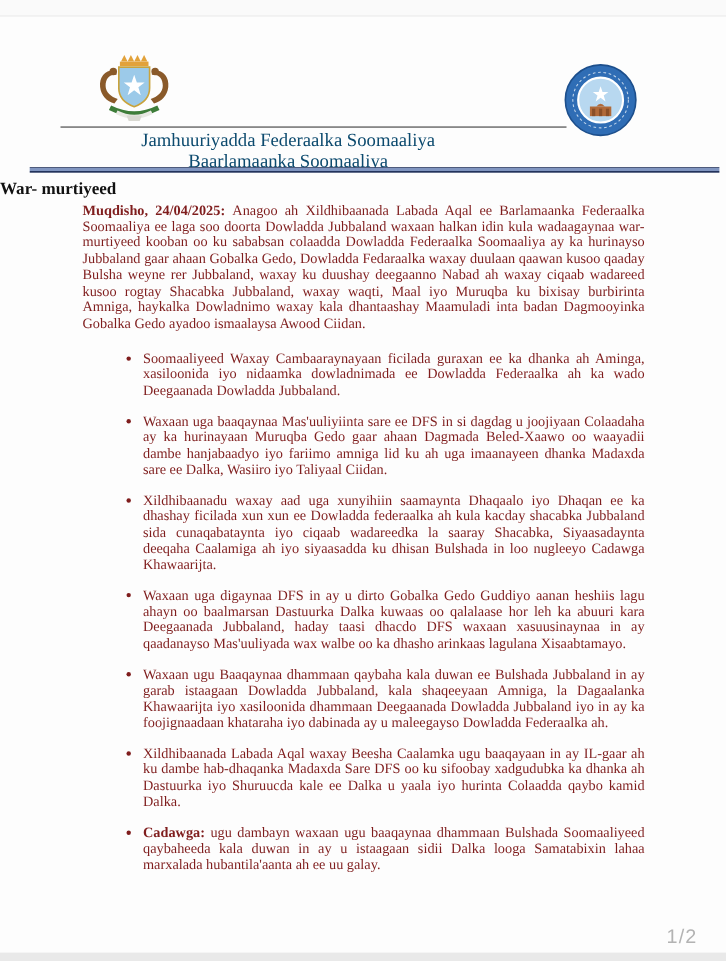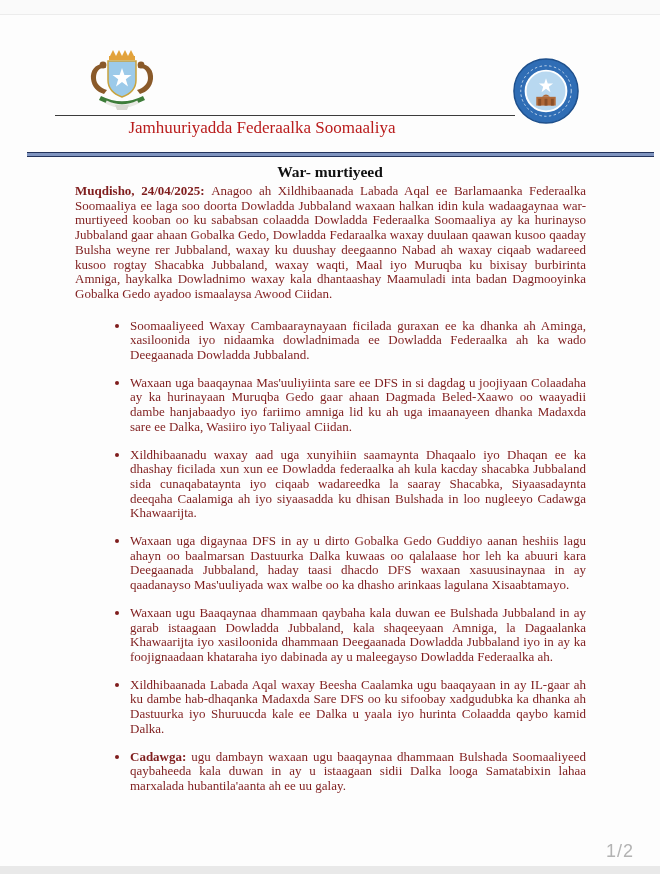--- a/index.html
+++ b/index.html
@@ -27,34 +27,34 @@
     font-size: 18px; color: #b3b3b3; letter-spacing: 1px; text-align: center;
   }
   .arms { position: absolute; left: 72px; top: 50px; }
   .seal { position: absolute; left: 512px; top: 57px; }
   .thin-rule {
     position: absolute; left: 55px; top: 115px; width: 460px;
     border-top: 1.5px solid #3c3c3c;
   }
   .org-line1, .org-line2 {
     position: absolute; left: 0; width: 524px; text-align: center;
-    font-size: 17px; line-height: 19px; color: #b91c1c;
+    font-size: 17px; line-height: 19px; color: #0c4a6e;
   }
   .org-line1 { top: 118px; }
   .org-line2 { top: 137px; }
   .blue-rule {
     position: absolute; top: 152px; left: 27px; width: 627px; height: 5px;
     background: linear-gradient(to bottom,
       #23335c 0%, #23335c 22%,
       #8095c0 22%, #8095c0 78%,
       #23335c 78%, #23335c 100%);
   }
   .doc-title {
     position: absolute; top: 163px; left: 0; width: 660px;
-    text-align: center; font-weight: bold; font-size: 15.5px;
+    text-align: left; font-weight: bold; font-size: 15.5px;
     color: #111;
   }
   .body-text {
     position: absolute; top: 184px; left: 75px; width: 511px;
     font-size: 13px; line-height: 14.7px; text-align: justify;
     color: #7f1d1d;
   }
   .intro { margin: 0; }
   .lead { font-weight: bold; }
   ul.points { margin: 17px 0 0 0; padding-left: 55px; }
@@ -101,20 +101,21 @@
       <rect x="27" y="43" width="3" height="7" fill="#8a4f28"></rect>
       <rect x="33.5" y="43" width="3" height="7" fill="#8a4f28"></rect>
       <rect x="40" y="43" width="3" height="7" fill="#8a4f28"></rect>
       <path d="M31,41 Q35,36 39,41 Z" fill="#b06a3a"></path>
     </g>
   </svg>
 
   <div class="thin-rule"></div>
 
   <div class="org-line1">Jamhuuriyadda Federaalka Soomaaliya</div>
+  <div class="org-line2">Baarlamaanka Soomaaliya</div>
 
   <div class="blue-rule"></div>
 
   <div class="doc-title">War- murtiyeed</div>
 
   <div class="body-text">
     <p class="intro"><span class="lead">Muqdisho, 24/04/2025: </span><span>Anagoo ah Xildhibaanada Labada Aqal ee Barlamaanka Federaalka Soomaaliya ee laga soo doorta Dowladda Jubbaland waxaan halkan idin kula wadaagaynaa war-murtiyeed kooban oo ku sababsan colaadda Dowladda Federaalka Soomaaliya ay ka hurinayso Jubbaland gaar ahaan Gobalka Gedo, Dowladda Fedaraalka waxay duulaan qaawan kusoo qaaday Bulsha weyne rer Jubbaland, waxay ku duushay deegaanno Nabad ah waxay ciqaab wadareed kusoo rogtay Shacabka Jubbaland, waxay waqti, Maal iyo Muruqba ku bixisay burbirinta Amniga, haykalka Dowladnimo waxay kala dhantaashay Maamuladi inta badan Dagmooyinka Gobalka Gedo ayadoo ismaalaysa Awood Ciidan.</span></p>
 
     <ul class="points">
       <li><span class="lead"></span><span>Soomaaliyeed Waxay Cambaaraynayaan ficilada guraxan ee ka dhanka ah Aminga, xasiloonida iyo nidaamka dowladnimada ee Dowladda Federaalka ah ka wado Deegaanada Dowladda Jubbaland.</span></li>

